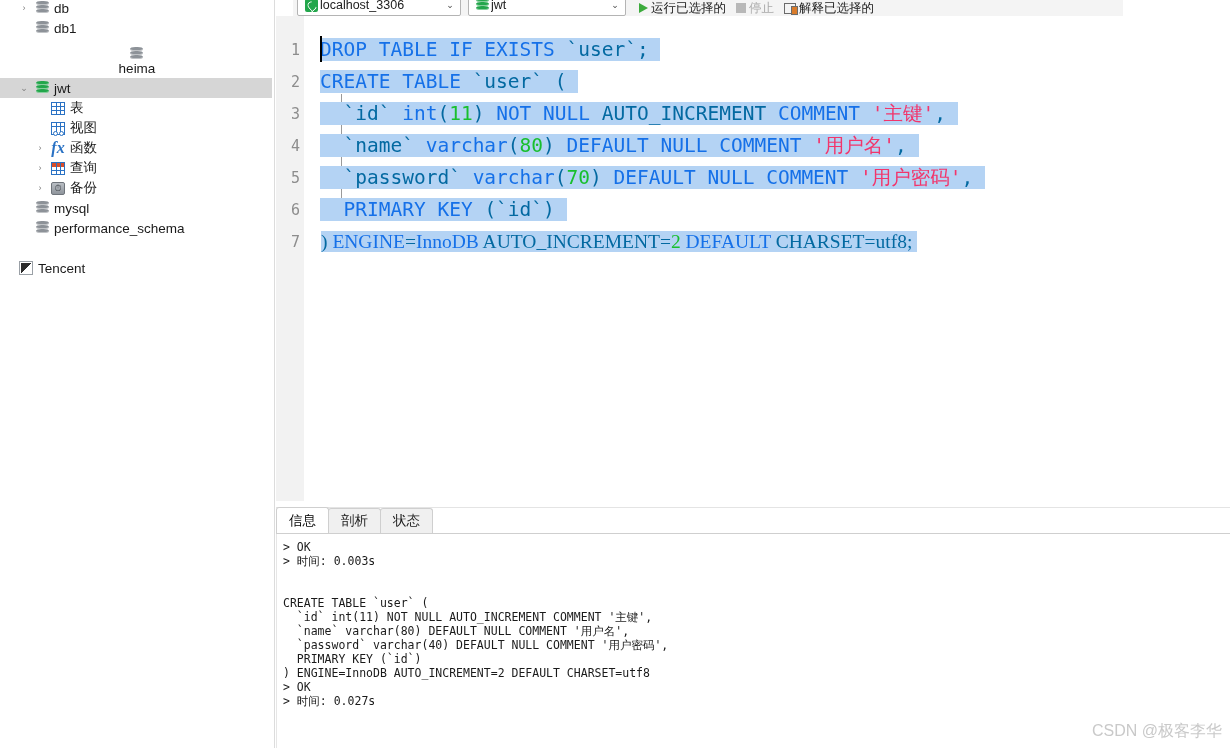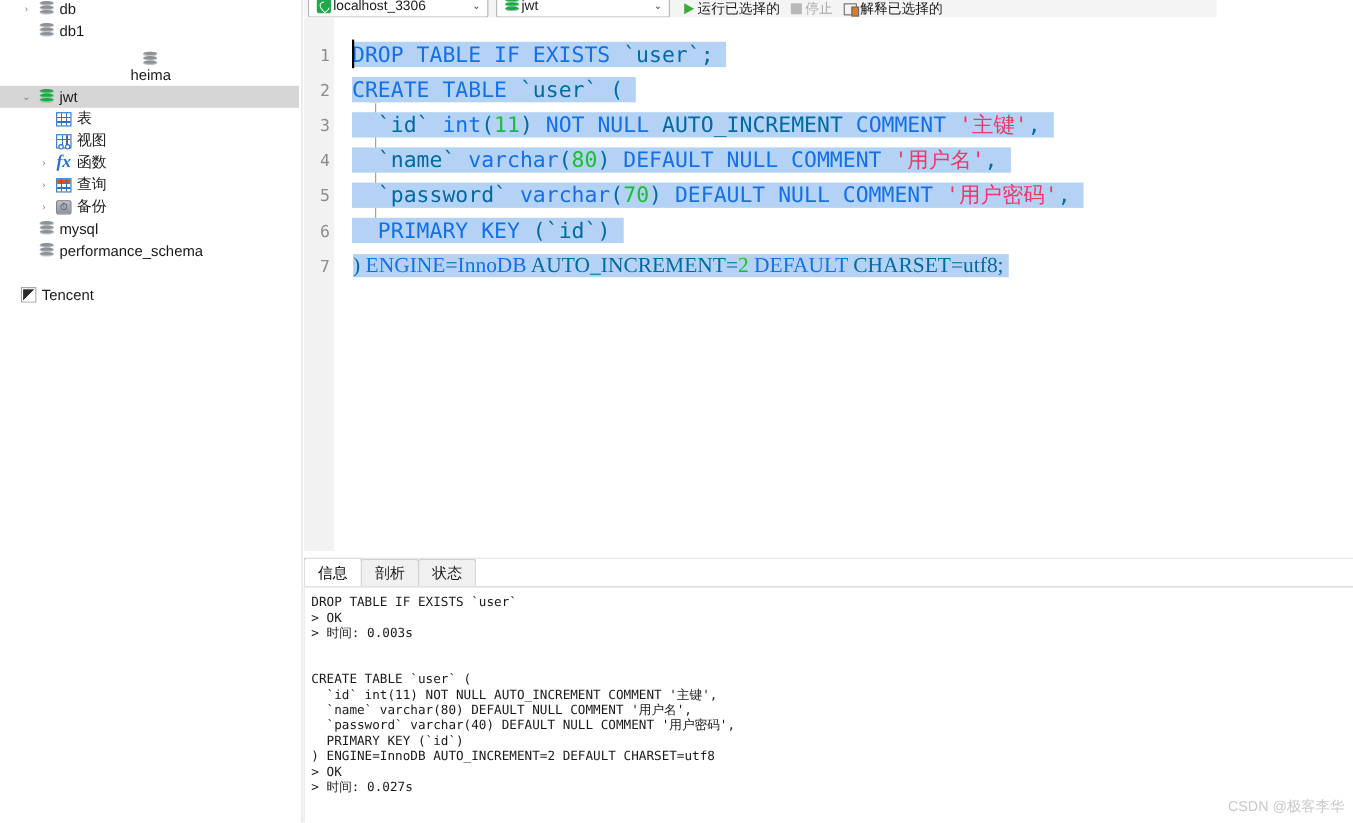--- a/index.html
+++ b/index.html
@@ -137,21 +137,21 @@
     position: absolute;
     left: 272px; top: 0;
     width: 3px; height: 748px;
     background: #ffffff;
     border-right: 1px solid #dcdcdc;
   }
 
   
   #toolbar {
     position: absolute;
-    left: 276px; top: 0;
+    left: 293px; top: 0;
     width: 830px; height: 16px;
     background: #f4f4f4;
     display: flex; align-items: flex-start;
     overflow: hidden;
   }
   .combo {
     height: 22px;
     margin-top: -6px;
     border: 1px solid #b4b4b4;
     border-radius: 2px;
@@ -322,21 +322,21 @@
     line-height: 14px;
     color: #1a1a1a;
     white-space: pre;
   }
   .log-gap { height: 14px; }
 
   
   #watermark {
     position: absolute;
     right: 8px; bottom: 6px;
-    font-size: 13px;
+    font-size: 16px;
     color: #c9c9c9;
     white-space: nowrap;
   }
 </style>
 </head>
 <body>
 
 <div id="app">
 
   <div id="sidebar">
@@ -526,21 +526,20 @@
   </div>
 
   <div id="bottom-panel">
     <div id="panel-splitter"></div>
     <div id="tabbar">
         <div class="ptab active">信息</div>
         <div class="ptab">剖析</div>
         <div class="ptab">状态</div>
       </div>
     <div id="log">
-        <div class="log-line">DROP TABLE IF EXISTS `user`</div>
         <div class="log-line">&gt; OK</div>
         <div class="log-line">&gt; 时间: 0.003s</div>
         <div class="log-gap"></div>
         <div class="log-gap"></div>
         <div class="log-line">CREATE TABLE `user` (</div>
         <div class="log-line">  `id` int(11) NOT NULL AUTO_INCREMENT COMMENT '主键',</div>
         <div class="log-line">  `name` varchar(80) DEFAULT NULL COMMENT '用户名',</div>
         <div class="log-line">  `password` varchar(40) DEFAULT NULL COMMENT '用户密码',</div>
         <div class="log-line">  PRIMARY KEY (`id`)</div>
         <div class="log-line">) ENGINE=InnoDB AUTO_INCREMENT=2 DEFAULT CHARSET=utf8</div>

